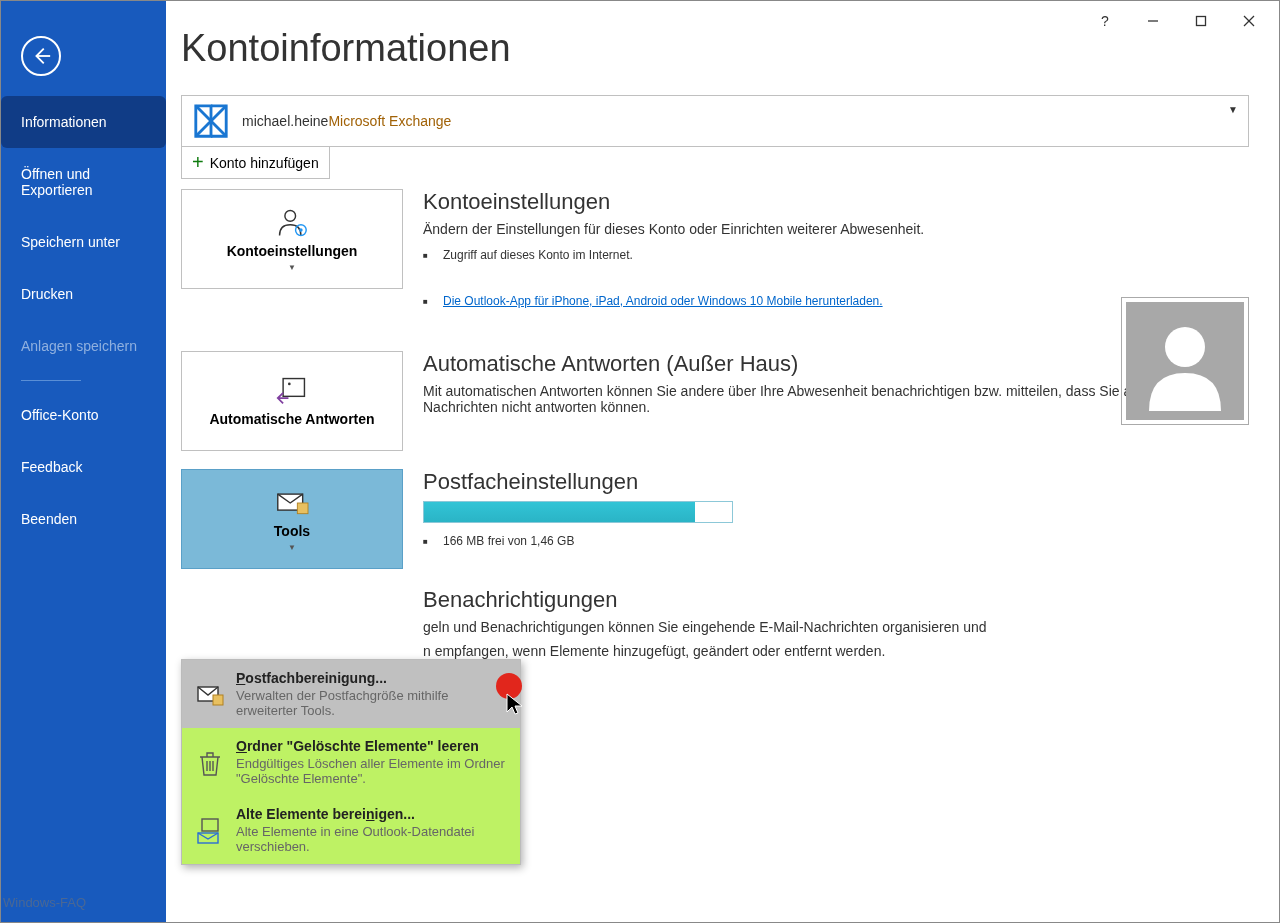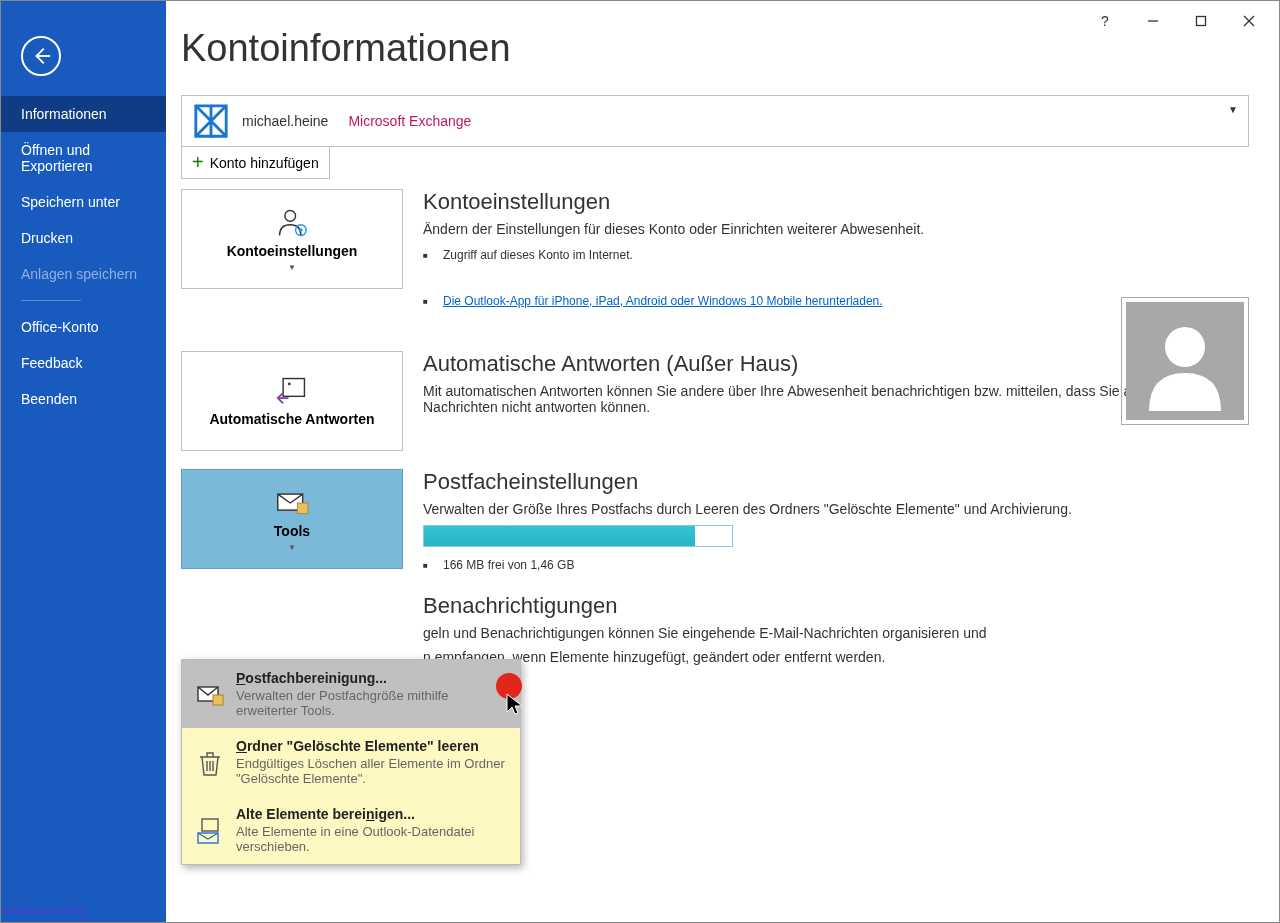--- a/index.html
+++ b/index.html
@@ -5,33 +5,33 @@
 * { margin: 0; padding: 0; box-sizing: border-box; font-family: "Segoe UI", sans-serif; }
 body { width: 1280px; height: 923px; background: #fff; overflow: hidden; border: 1px solid #888; position: relative; }
 
 .titlebar { position: absolute; top: 0; right: 0; height: 40px; display: flex; align-items: center; gap: 28px; padding: 0 20px; z-index: 5; }
 .titlebar-btn { width: 20px; height: 20px; display: flex; align-items: center; justify-content: center; font-size: 14px; color: #333; cursor: pointer; }
 .titlebar .icon-svg { width: 12px; height: 12px; }
 
 .sidebar { position: absolute; left: 0; top: 0; width: 165px; height: 100%; background: #185abd; color: #fff; }
 .back-btn { width: 40px; height: 40px; border: 2px solid #fff; border-radius: 50%; margin: 35px 0 20px 20px; display: flex; align-items: center; justify-content: center; cursor: pointer; }
 .back-btn svg { width: 22px; height: 22px; stroke: #fff; }
-.nav-item { padding: 10px 20px; font-size: 14px; cursor: pointer; color: #fff; }
+.nav-item { padding: 18px 20px; font-size: 14px; cursor: pointer; color: #fff; border-radius: 6px; }
 .nav-item.active { background: #103c86; }
 .nav-item.disabled { color: #8fb0df; }
 .nav-sep { height: 1px; background: #5a8fd6; margin: 8px 20px; width: 60px; }
 
 .main { position: absolute; left: 165px; top: 0; right: 0; bottom: 0; padding: 26px 30px 0 15px; overflow: hidden; }
 h1 { font-size: 38px; font-weight: 300; color: #333; margin-bottom: 25px; }
 
 .account-box { border: 1px solid #c0c0c0; display: flex; align-items: center; padding: 6px 10px; position: relative; }
 .exchange-icon { width: 38px; height: 38px; margin-right: 12px; }
 .account-lines { display: flex; flex-direction: row; }
 .acc-name { font-size: 14px; color: #333; }
-.acc-type { font-size: 14px; color: #be185d; margin-left: 20px; }
+.acc-type { font-size: 14px; color: #a16207; }
 .dd-caret { position: absolute; right: 10px; top: 8px; color: #333; font-size: 10px; }
 
 .add-account { border: 1px solid #c0c0c0; border-top: none; display: inline-flex; align-items: center; padding: 4px 10px; gap: 6px; font-size: 14px; cursor: pointer; }
 .add-account .plus { color: #0f7b0f; font-size: 20px; font-weight: 300; }
 
 .section-row { display: flex; margin-top: 10px; gap: 20px; align-items: flex-start; }
 .tile { width: 222px; height: 100px; border: 1px solid #c0c0c0; display: flex; flex-direction: column; align-items: center; justify-content: center; gap: 4px; font-size: 14px; cursor: pointer; position: relative; }
 .tile-icon { width: 36px; height: 32px; }
 .tile-label { font-weight: 600; }
 .tile-caret { font-size: 8px; color: #555; }
@@ -45,33 +45,33 @@
 .bullet-list li::before { content: "■"; font-size: 8px; position: absolute; left: -20px; top: 6px; }
 .bullet-list a { color: #0066cc; text-decoration: underline; text-align: right; }
 
 .avatar-box { width: 128px; height: 128px; border: 1px solid #aaa; padding: 4px; position: absolute; right: 30px; top: 296px; }
 .avatar-inner { width: 100%; height: 100%; background: #a8a8a8; display: flex; align-items: center; justify-content: center; }
 
 .progress-wrap { width: 310px; height: 22px; border: 1px solid #8cc8d8; margin-bottom: 8px; }
 .progress-fill { height: 100%; background: linear-gradient(180deg, #32c4d6, #2ab4c6); }
 
 
-.dropdown { position: absolute; left: 180px; top: 658px; width: 340px; background: #fef9c3; border: 1px solid #bbb; box-shadow: 2px 3px 8px rgba(0,0,0,0.3); z-index: 10; }
+.dropdown { position: absolute; left: 180px; top: 658px; width: 340px; background: #bef264; border: 1px solid #bbb; box-shadow: 2px 3px 8px rgba(0,0,0,0.3); z-index: 10; }
 .dd-item { display: flex; gap: 12px; padding: 10px 14px; cursor: pointer; }
 .dd-item.hover { background: #c0c0c0; }
 .dd-icon { width: 28px; flex-shrink: 0; margin-top: 2px; }
 .dd-text { flex: 1; }
 .dd-title { font-size: 14px; font-weight: 600; color: #222; }
 .dd-title .accel { text-decoration: underline; }
 .dd-desc { font-size: 13px; color: #666; margin-top: 2px; }
 
 .red-dot { position: absolute; width: 26px; height: 26px; background: #e1261c; border-radius: 50%; left: 495px; top: 672px; z-index: 15; }
 .cursor { position: absolute; left: 504px; top: 691px; z-index: 16; font-size: 22px; }
 
-.watermark { position: absolute; left: 2px; bottom: 4px; font-size: 13px; color: #6d28d9; opacity: 0.55; }
+.watermark { position: absolute; left: 2px; bottom: 12px; font-size: 13px; color: #737373; opacity: 0.55; }
 </style>
 </head>
 <body>
 
 <div class="titlebar">
   <div class="titlebar-btn">?</div>
   <div class="titlebar-btn">
       <svg class="icon-svg" viewBox="0 0 12 12">
         <line x1="1" y1="6" x2="11" y2="6" stroke="#333" stroke-width="1.3"></line>
       </svg>
@@ -181,21 +181,20 @@
       <svg class="tile-icon" viewBox="0 0 40 36">
         <rect x="4" y="8" width="28" height="18" fill="#fff" stroke="#333" stroke-width="1.6"></rect>
         <path d="M4 8 L18 18 L32 8" fill="none" stroke="#333" stroke-width="1.6"></path>
         <rect x="26" y="18" width="12" height="12" fill="#e8c060" stroke="#b08020" stroke-width="1"></rect>
       </svg>
       <span class="tile-label">Tools</span>
       <span class="tile-caret">▼</span>
     </div>
     <div class="section-body">
       <h2>Postfacheinstellungen</h2>
-      <p>Verwalten der Größe Ihres Postfachs durch Leeren des Ordners "Gelöschte Elemente" und Archivierung.</p>
       <div class="progress-wrap">
         <div class="progress-fill" style="width:88%"></div>
       </div>
       <ul class="bullet-list">
         <li>166 MB frei von 1,46 GB</li>
       </ul>
     </div>
   </div>
 
   

